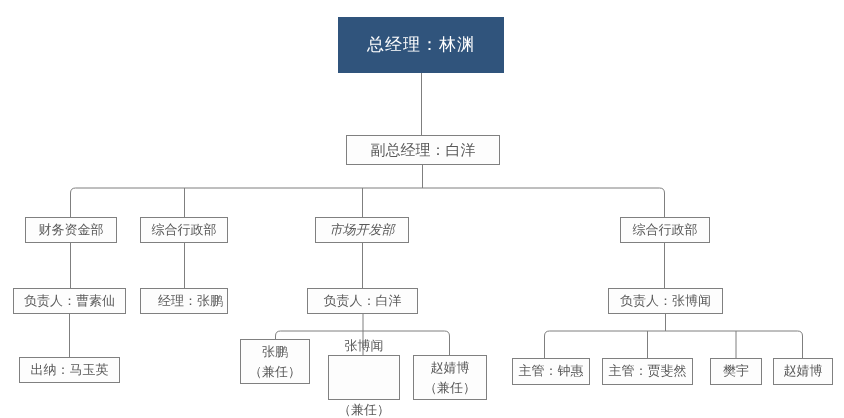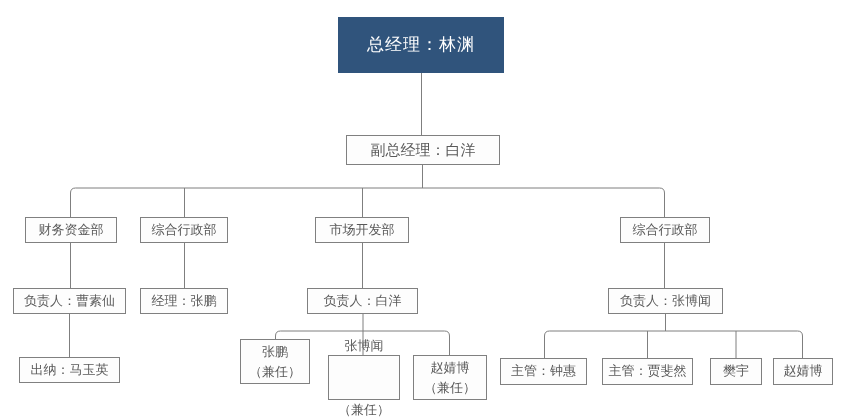--- a/index.html
+++ b/index.html
@@ -58,31 +58,31 @@
   <div class="node deputy" style="left:346px;top:135px;width:154px;height:30px;">
     <span>副总经理：白洋</span>
   </div>
 
   <div class="node" style="left:25px;top:217px;width:92px;height:26px;">
     <span>财务资金部</span>
   </div>
   <div class="node" style="left:140px;top:217px;width:88px;height:26px;">
     <span>综合行政部</span>
   </div>
-  <div class="node" style="left:315px;top:217px;width:94px;height:26px;">
+  <div class="node" style="left:315px;top:217px;width:94px;height:26px;font-style:italic;">
     <span>市场开发部</span>
   </div>
   <div class="node" style="left:620px;top:217px;width:90px;height:26px;">
     <span>综合行政部</span>
   </div>
 
   <div class="node" style="left:13px;top:288px;width:113px;height:26px;">
     <span>负责人：曹素仙</span>
   </div>
-  <div class="node" style="left:140px;top:288px;width:88px;height:26px;">
+  <div class="node" style="left:140px;top:288px;width:88px;height:26px;justify-content:flex-end;">
     <span>经理：张鹏</span>
   </div>
   <div class="node" style="left:307px;top:288px;width:111px;height:26px;">
     <span>负责人：白洋</span>
   </div>
   <div class="node" style="left:608px;top:288px;width:115px;height:26px;">
     <span>负责人：张博闻</span>
   </div>
 
   <div class="node" style="left:19px;top:357px;width:101px;height:26px;">
@@ -95,21 +95,21 @@
   </div>
   <div class="node two-line" style="left:328px;top:355px;width:72px;height:45px;gap:44px;">
     <span>张博闻</span>
     <span>（兼任）</span>
   </div>
   <div class="node two-line" style="left:413px;top:355px;width:74px;height:45px;">
     <span>赵婧博</span>
     <span>（兼任）</span>
   </div>
 
-  <div class="node" style="left:500px;top:358px;width:87px;height:27px;">
+  <div class="node" style="left:512px;top:358px;width:78px;height:27px;">
     <span>主管：钟惠</span>
   </div>
   <div class="node" style="left:602px;top:358px;width:91px;height:27px;">
     <span>主管：贾斐然</span>
   </div>
   <div class="node" style="left:710px;top:358px;width:52px;height:27px;">
     <span>樊宇</span>
   </div>
   <div class="node" style="left:773px;top:358px;width:60px;height:27px;">
     <span>赵婧博</span>

